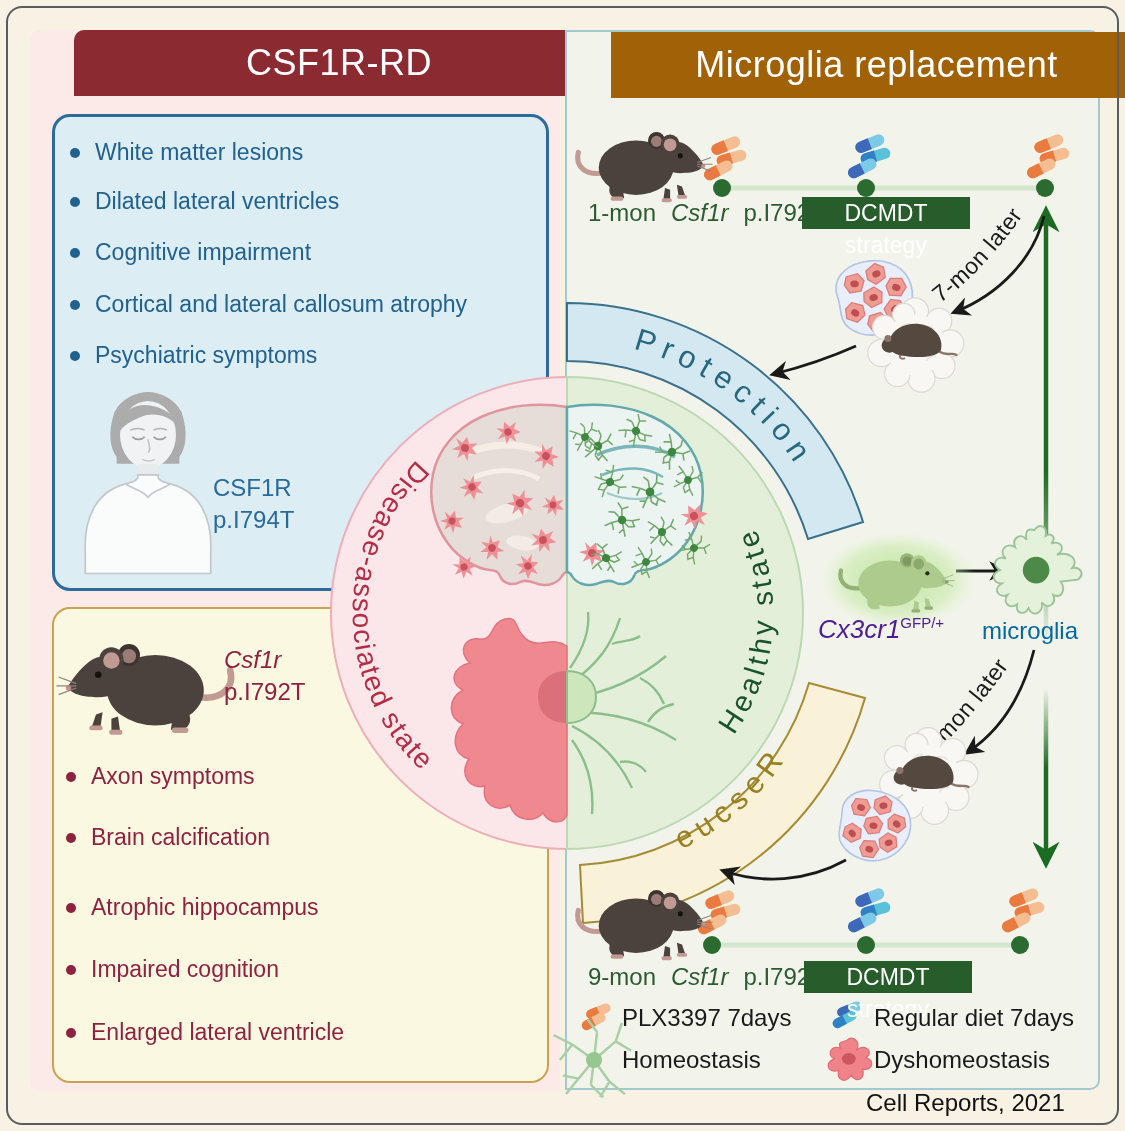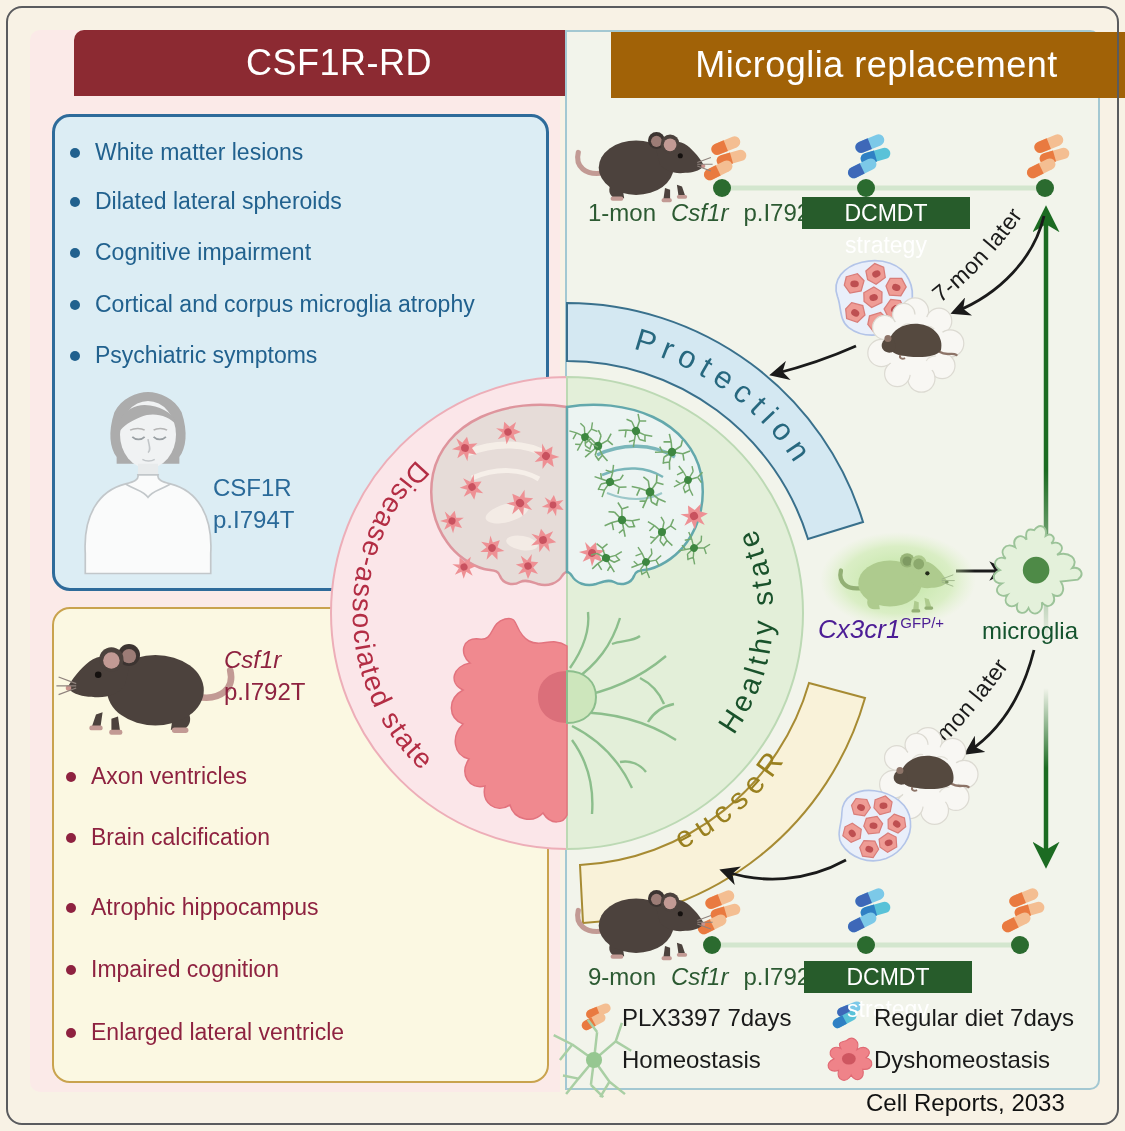--- a/index.html
+++ b/index.html
@@ -30,21 +30,21 @@
   .genelabel{position:absolute;font-size:24px;line-height:32px;z-index:10;}
   .blue-t{color:#2A6A99;} .mar-t{color:#8E2240;}
   .i{font-style:italic;}
   
   .tlrow{position:absolute;display:flex;gap:15px;font-size:24px;color:#2C5A32;z-index:10;white-space:nowrap;}
   .badge{position:absolute;width:168px;height:32px;background:#275C2B;color:#fff;font-size:23px;
          text-align:center;line-height:32px;z-index:10;}
   .lg{position:absolute;font-size:24px;color:#1A1A1A;z-index:10;white-space:nowrap;}
   #donor-label{position:absolute;left:818px;top:614px;font-size:26px;color:#4c1d95;z-index:10;}
   #donor-label sup{font-size:15px;font-style:normal;}
-  #microglia-label{position:absolute;left:982px;top:617px;font-size:24px;color:#14532d;z-index:10;}
+  #microglia-label{position:absolute;left:982px;top:617px;font-size:24px;color:#0369a1;z-index:10;}
   #credit{position:absolute;left:866px;top:1089px;font-size:24px;font-weight:500;color:#111;z-index:31;}
   
   #art{position:absolute;left:0;top:0;z-index:5;}
   #art text{font-family:"Liberation Sans",sans-serif;}
   .arcProt{font-size:31px;letter-spacing:7px;fill:#27687F;}
   .arcResc{font-size:30px;letter-spacing:7px;fill:#99801F;}
   .arcHeal{font-size:29px;letter-spacing:4px;fill:#19522B;}
   .arcDis{font-size:28px;letter-spacing:1.5px;fill:#B32D44;}
   .arcInt{font-size:23px;letter-spacing:.5px;fill:#1A1A1A;}
   .ccell path{fill:#EF9C95;stroke:#D97D79;stroke-width:1.5px;}
@@ -400,48 +400,48 @@
     <use href="#gcellBig" transform="translate(594,1060)"></use>
     <use href="#acell" transform="translate(850,1060) scale(1.15)"></use>
   </svg>
 
   <div class="li li-blue" style="left:70px;top:139px;">
       <span class="blt"></span>
       <span>White matter lesions</span>
     </div>
   <div class="li li-blue" style="left:70px;top:188px;">
       <span class="blt"></span>
-      <span>Dilated lateral spheroids</span>
+      <span>Dilated lateral ventricles</span>
     </div>
   <div class="li li-blue" style="left:70px;top:239px;">
       <span class="blt"></span>
       <span>Cognitive impairment</span>
     </div>
   <div class="li li-blue" style="left:70px;top:291px;">
       <span class="blt"></span>
-      <span>Cortical and corpus microglia atrophy</span>
+      <span>Cortical and lateral callosum atrophy</span>
     </div>
   <div class="li li-blue" style="left:70px;top:342px;">
       <span class="blt"></span>
       <span>Psychiatric symptoms</span>
     </div>
 
   <div class="genelabel blue-t" style="left:213px;top:472px;">
     <div>CSF1R</div>
       <div>p.I794T</div>
   </div>
 
   <div class="genelabel mar-t" style="left:224px;top:644px;">
     <div class="i">Csf1r</div>
       <div>p.I792T</div>
   </div>
 
   <div class="li li-mar" style="left:66px;top:763px;">
       <span class="blt"></span>
-      <span>Axon ventricles</span>
+      <span>Axon symptoms</span>
     </div>
   <div class="li li-mar" style="left:66px;top:894px;">
       <span class="blt"></span>
       <span>Atrophic hippocampus</span>
     </div>
   <div class="li li-mar" style="left:66px;top:824px;">
       <span class="blt"></span>
       <span>Brain calcification</span>
     </div>
   <div class="li li-mar" style="left:66px;top:956px;">
@@ -470,16 +470,16 @@
   <div id="donor-label">
     <span class="i">Cx3cr1</span><sup>GFP/+</sup>
   </div>
   <div id="microglia-label">microglia</div>
 
   <div class="lg" style="left:622px;top:1004px;text-align:right;">PLX3397 7days</div>
   <div class="lg" style="left:874px;top:1004px;text-align:center;">Regular diet 7days</div>
   <div class="lg" style="left:622px;top:1046px;">Homeostasis</div>
   <div class="lg" style="left:874px;top:1046px;">Dyshomeostasis</div>
 
-  <div id="credit">Cell Reports, 2033</div>
+  <div id="credit">Cell Reports, 2021</div>
 
   <div class="frame"></div>
 </div>
 
 </body></html>

